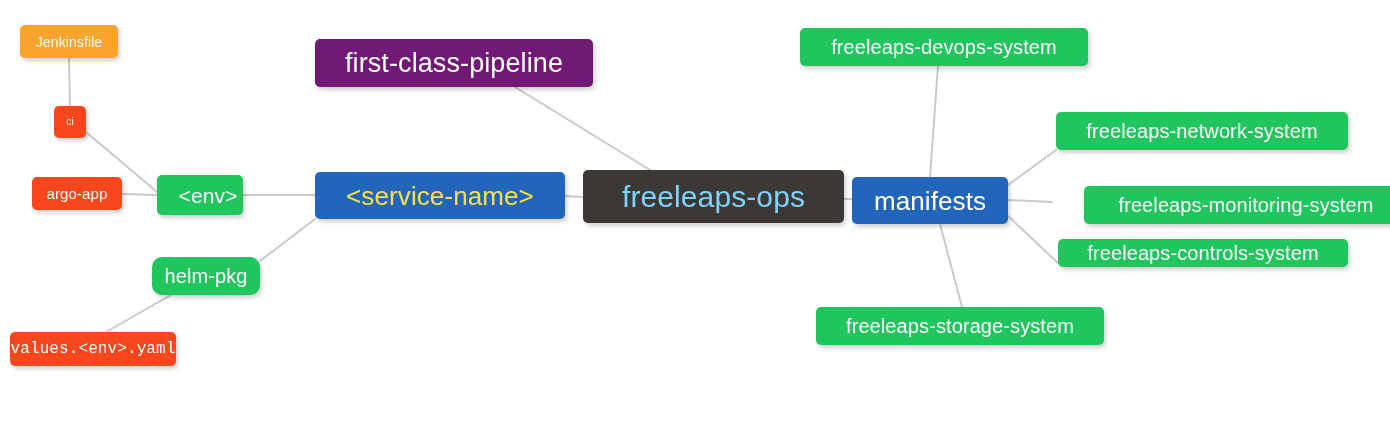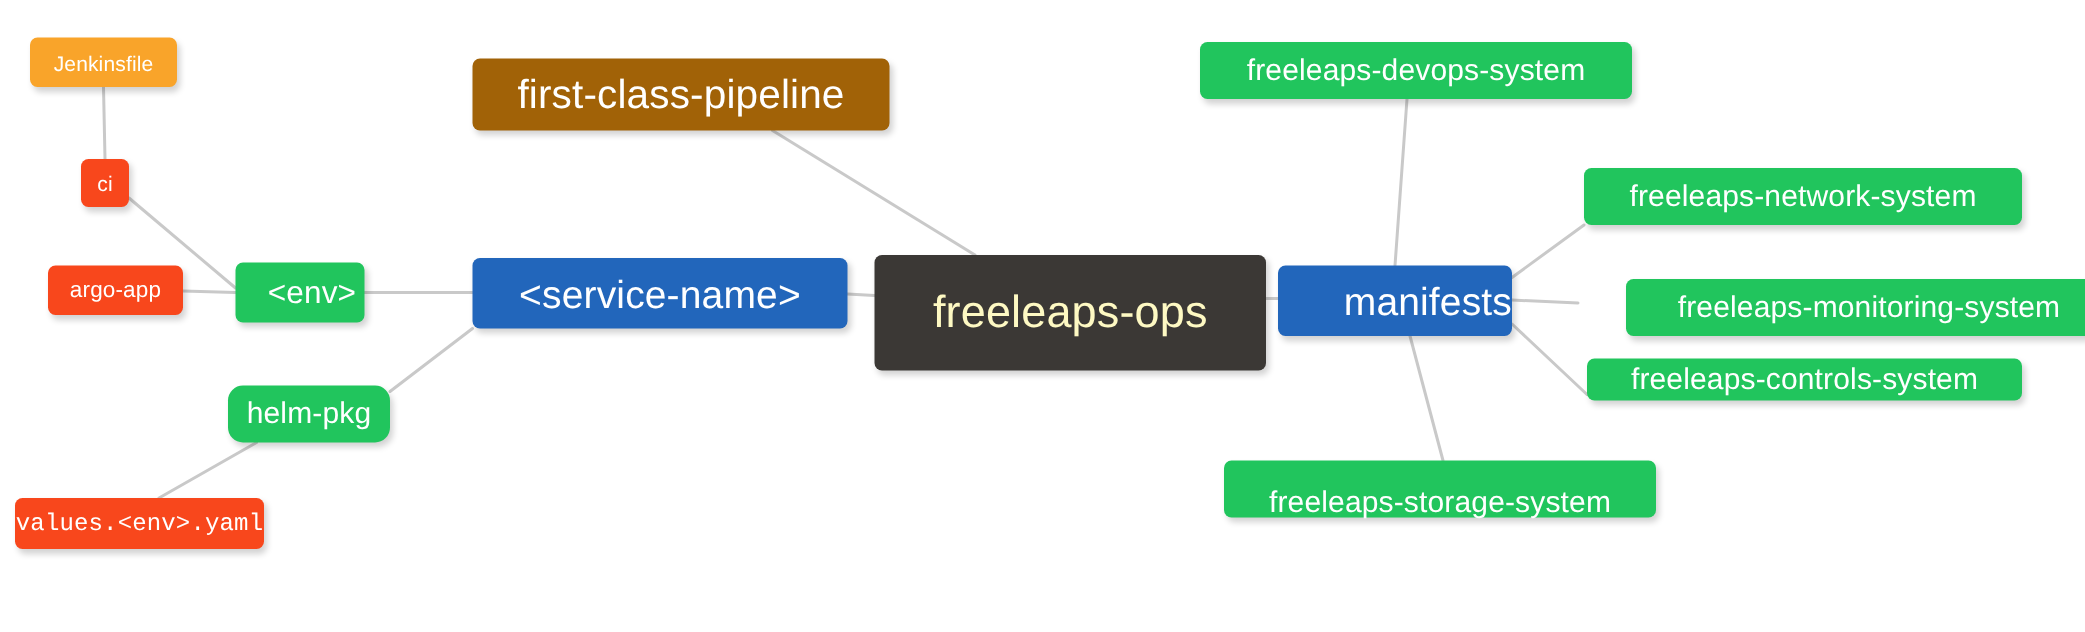--- a/index.html
+++ b/index.html
@@ -55,56 +55,56 @@
       <line x1="930" y1="177" x2="938" y2="66" stroke="#c9c9c9" stroke-width="2" stroke-linecap="round"></line>
       <line x1="1008" y1="185" x2="1056" y2="150" stroke="#c9c9c9" stroke-width="2" stroke-linecap="round"></line>
       <line x1="1008" y1="200" x2="1052" y2="202" stroke="#c9c9c9" stroke-width="2" stroke-linecap="round"></line>
       <line x1="1008" y1="216" x2="1058" y2="263" stroke="#c9c9c9" stroke-width="2" stroke-linecap="round"></line>
       <line x1="940" y1="224" x2="962" y2="307" stroke="#c9c9c9" stroke-width="2" stroke-linecap="round"></line>
     </svg>
   <div id="node-layer">
       <div class="node" style="left: 20px; top: 25px; width: 98px; height: 33px; background: rgb(249, 164, 42); font-size: 14px; color: rgb(255, 255, 255); text-align: center;">
         <span>Jenkinsfile</span>
       </div>
-      <div class="node" style="left: 54px; top: 106px; width: 32px; height: 32px; background: rgb(248, 71, 28); font-size: 14px; color: rgb(255, 255, 255);">
+      <div class="node" style="left: 54px; top: 106px; width: 32px; height: 32px; background: rgb(248, 71, 28); font-size: 10px; color: rgb(255, 255, 255);">
         <span>ci</span>
       </div>
       <div class="node" style="left: 32px; top: 177px; width: 90px; height: 33px; background: rgb(248, 71, 28); font-size: 15px; color: rgb(255, 255, 255);">
         <span>argo-app</span>
       </div>
       <div class="node" style="left: 157px; top: 175px; width: 86px; height: 40px; background: rgb(33, 197, 93); font-size: 21px; color: rgb(255, 255, 255); padding-left: 16px;">
         <span>&lt;env&gt;</span>
       </div>
       <div class="node" style="left: 152px; top: 257px; width: 108px; height: 38px; background: rgb(33, 197, 93); font-size: 20px; color: rgb(255, 255, 255); border-radius: 10px;">
         <span>helm-pkg</span>
       </div>
       <div class="node" style="left: 10px; top: 332px; width: 166px; height: 34px; background: rgb(248, 71, 28); font-size: 16px; color: rgb(255, 255, 255); font-family: Liberation Mono, monospace;">
         <span>values.&lt;env&gt;.yaml</span>
       </div>
-      <div class="node" style="left: 315px; top: 39px; width: 278px; height: 48px; background: #a16207; font-size: 27px; color: rgb(255, 255, 255); text-align: center;">
+      <div class="node" style="left: 315px; top: 39px; width: 278px; height: 48px; background: #701a75; font-size: 27px; color: rgb(255, 255, 255); text-align: center;">
         <span>first-class-pipeline</span>
       </div>
-      <div class="node" style="left: 315px; top: 172px; width: 250px; height: 47px; background: rgb(34, 102, 187); font-size: 26px; color: #ffffff;">
+      <div class="node" style="left: 315px; top: 172px; width: 250px; height: 47px; background: rgb(34, 102, 187); font-size: 26px; color: #fde047;">
         <span>&lt;service-name&gt;</span>
       </div>
-      <div class="node" style="left: 583px; top: 170px; width: 261px; height: 77px; background: rgb(59, 56, 53); font-size: 30px; color: #fef9c3;">
+      <div class="node" style="left: 583px; top: 170px; width: 261px; height: 53px; background: rgb(59, 56, 53); font-size: 30px; color: #7dd3fc;">
         <span>freeleaps-ops</span>
       </div>
-      <div class="node" style="left: 852px; top: 177px; width: 156px; height: 47px; background: rgb(34, 102, 187); font-size: 26px; color: rgb(255, 255, 255); justify-content: flex-end;">
+      <div class="node" style="left: 852px; top: 177px; width: 156px; height: 47px; background: rgb(34, 102, 187); font-size: 26px; color: rgb(255, 255, 255);">
         <span>manifests</span>
       </div>
       <div class="node" style="left: 800px; top: 28px; width: 288px; height: 38px; background: rgb(33, 197, 93); font-size: 20px; color: rgb(255, 255, 255);">
         <span>freeleaps-devops-system</span>
       </div>
       <div class="node" style="left: 1056px; top: 112px; width: 292px; height: 38px; background: rgb(33, 197, 93); font-size: 20px; color: rgb(255, 255, 255); justify-content: center;">
         <span>freeleaps-network-system</span>
       </div>
       <div class="node" style="left: 1052px; top: 186px; width: 324px; height: 38px; background: rgb(33, 197, 93); font-size: 20px; color: rgb(255, 255, 255); margin-left: 32px;">
         <span>freeleaps-monitoring-system</span>
       </div>
       <div class="node" style="left: 1058px; top: 239px; width: 290px; height: 28px; background: rgb(33, 197, 93); font-size: 20px; color: rgb(255, 255, 255);">
         <span>freeleaps-controls-system</span>
       </div>
-      <div class="node" style="left: 816px; top: 307px; width: 288px; height: 38px; background: rgb(33, 197, 93); font-size: 20px; color: rgb(255, 255, 255); align-items: flex-end;">
+      <div class="node" style="left: 816px; top: 307px; width: 288px; height: 38px; background: rgb(33, 197, 93); font-size: 20px; color: rgb(255, 255, 255);">
         <span>freeleaps-storage-system</span>
       </div>
     </div>
 </div>
 
 </body></html>

